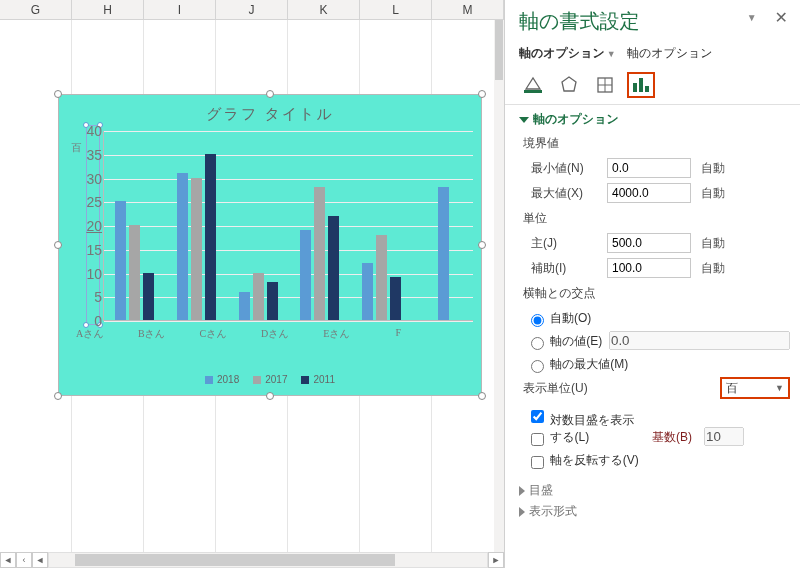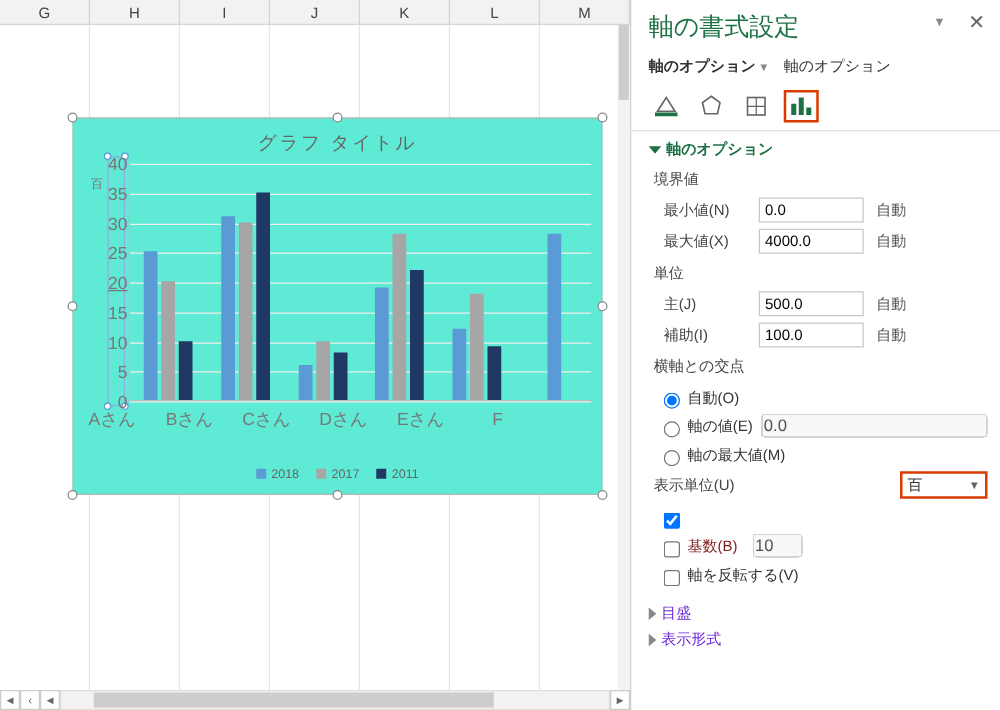--- a/index.html
+++ b/index.html
@@ -26,21 +26,21 @@
   .plot-sel { position:absolute; left:27px; top:30px; width:14px; height:200px; border:1px solid #8faadc; }
   .plot-sel .ph { position:absolute; width:6px; height:6px; border:1px solid #5b9bd5; background:#fff; border-radius:50%; }
   .plot-sel .ph.tl{left:-4px;top:-4px} .plot-sel .ph.tr{right:-4px;top:-4px}
   .plot-sel .ph.bl{left:-4px;bottom:-4px} .plot-sel .ph.br{right:-4px;bottom:-4px}
   .hgrid { position:absolute; left:0; right:0; height:1px; background:#eee; }
   .ytick { position:absolute; left:-18px; width:16px; text-align:right; font-size:14px; color:#777; transform:translateY(-50%); }
 
   .group { position:absolute; bottom:0; width:48px; display:flex; gap:3px; align-items:flex-end; justify-content:center; }
   .bar { width:11px; }
   .s2018 { background:#5b9bd5; } .s2017 { background:#a6a6a6; } .s2016 { background:#1f3864; }
-  .xcat { position:absolute; top:232px; font-size:14px; color:#777; width:48px; text-align:center; }
+  .xcat { position:absolute; top:232px; font-size:10px; color:#777; width:48px; text-align:center;font-family:Liberation Serif, serif; }
 
   .legend { position:absolute; left:0; right:0; bottom:10px; display:flex; justify-content:center; gap:14px; font-size:10px; color:#666; }
   .legend span.sw { display:inline-block; width:8px; height:8px; margin-right:4px; vertical-align:middle; }
 
   .hscroll { position:absolute; left:0; right:0; bottom:0; height:16px; background:#f3f2f1; display:flex; align-items:center; }
   .hs-btn { width:16px; height:16px; text-align:center; line-height:14px; color:#666; border:1px solid #ccc; background:#fff; font-size:9px;}
   .hs-track { flex:1; height:16px; background:#f3f2f1; position:relative; border:1px solid #e0e0e0;}
   .hs-thumb { position:absolute; left:26px; top:1px; height:12px; width:320px; background:#cdcdcd; }
 
   .pane { position:absolute; left:504px; top:0; width:296px; height:568px; background:#fff; border-left:1px solid #d0d0d0; padding:8px 10px 0 14px; overflow:hidden; }
@@ -56,21 +56,21 @@
   .icon-row { display:flex; gap:8px; margin:10px 0 6px; align-items:center; }
   .pic { width:28px; height:26px; display:flex; align-items:center; justify-content:center; position:relative; }
   .pic svg { display:block; }
   .pic.highlight { border:2px solid #d83b01; }
 
   .sep { height:1px; background:#e0e0e0; margin:4px -10px 6px -14px; }
 
   .sect-head { color:#1e7145; font-size:12px; font-weight:bold; margin:4px 0; }
   .sect-head .tri { display:inline-block; width:0;height:0;border-left:5px solid transparent;border-right:5px solid transparent;border-top:6px solid #1e7145; margin-right:4px; vertical-align:middle;}
   .sect-head.collapsed .tri { border-top:5px solid transparent;border-bottom:5px solid transparent;border-left:6px solid #888; border-right:none;}
-  .sect-head.collapsed { color:#6d28d9; font-weight:normal; }
+  .sect-head.collapsed { color:#737373; font-weight:normal; }
 
   .form-row { display:flex; align-items:center; margin:3px 0; height:22px; }
   .form-row .lbl { width:88px; padding-left:12px; color:#444; }
   .form-row .lbl.sub { padding-left:4px; font-weight:normal; color:#444; }
   .form-row input.nbox { width:84px; height:20px; border:1px solid #c8c8c8; padding:0 4px; font-size:12px; }
   .form-row input.nbox:disabled { background:#f4f4f4; color:#aaa; }
   .form-row .auto { margin-left:10px; color:#555; }
 
   .radio-row, .check-row { display:flex; align-items:flex-end; margin:3px 0 3px 12px; height:20px; gap:6px; }
   .check-row input, .radio-row input { margin:0; }
@@ -299,20 +299,21 @@
     <div class="unit-dd">
       <span>百</span>
         <span class="car">▼</span>
     </div>
   </div>
   <div class="check-row">
       <input type="checkbox" checked="" style="">
     </div>
   <div class="check-row">
     <input type="checkbox" style="">
+    <span style="width:96px">対数目盛を表示する(L)</span>
     <span class="disabled-txt">基数(B)</span>
     <input class="nbox" style="width: 40px; margin-left: 6px;" disabled="" value="10">
   </div>
   <div class="check-row">
       <input type="checkbox" style="">
       <span>軸を反転する(V)</span>
     </div>
 
   <div style="height:6px"></div>
   <div class="sect-head collapsed"><span class="tri"></span><span>目盛</span></div>

